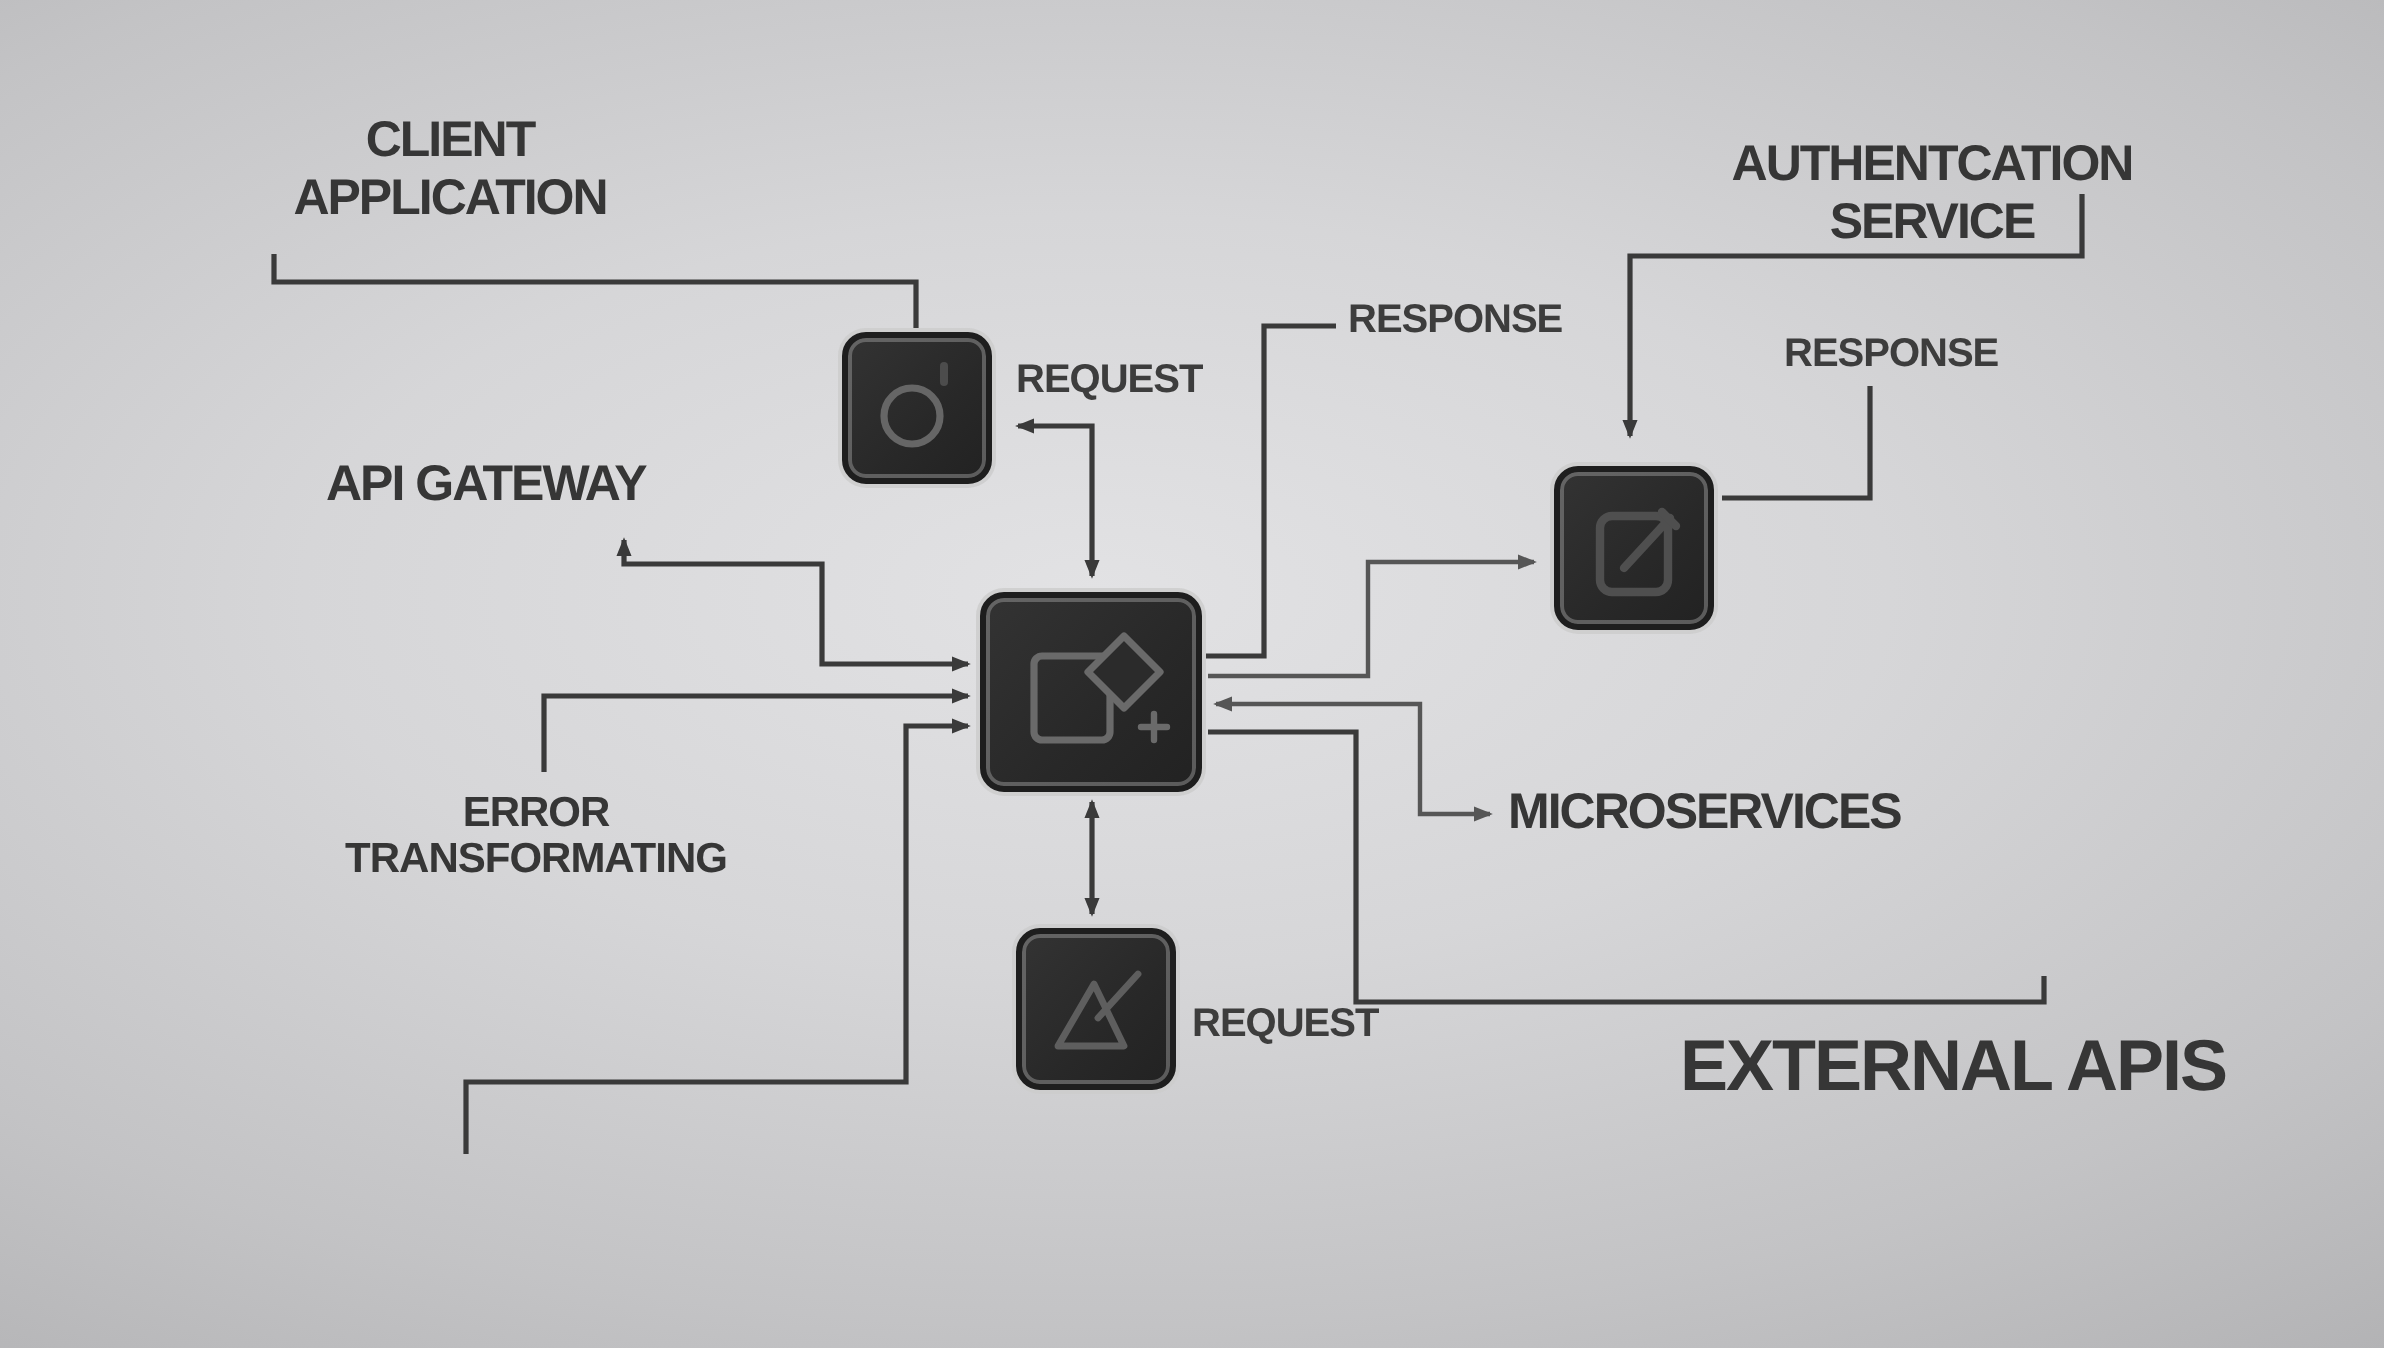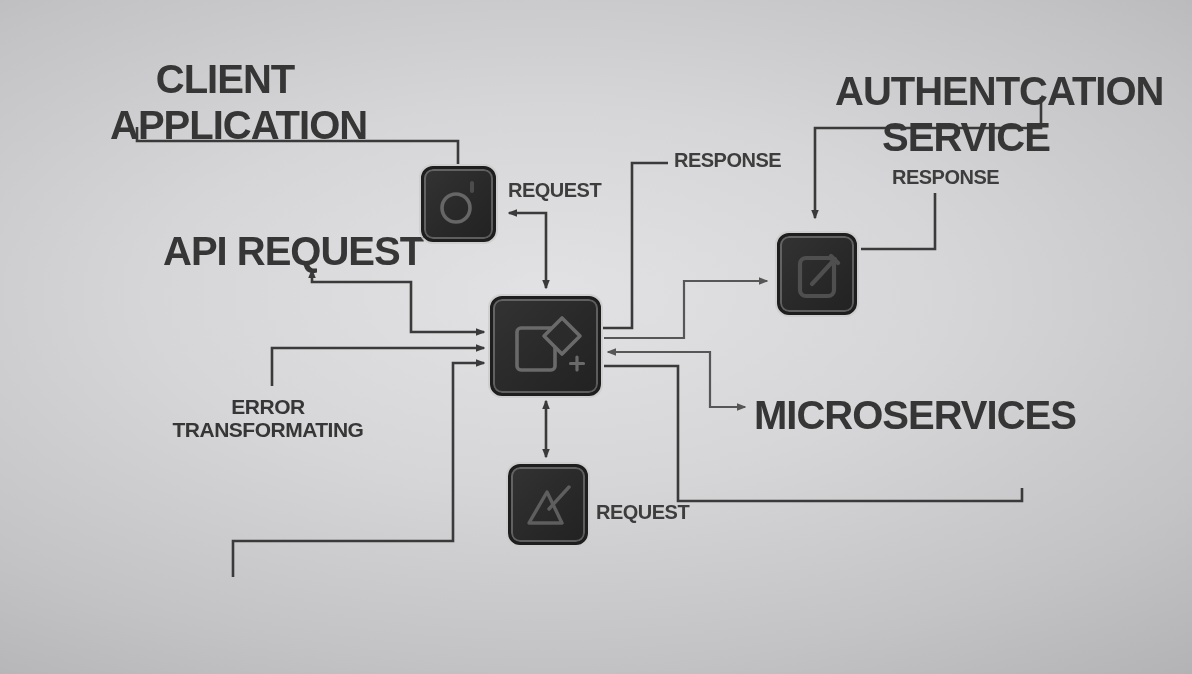--- a/index.html
+++ b/index.html
@@ -15,21 +15,21 @@
   .ln{fill:none;stroke:#3a3a3a;stroke-width:2.6;stroke-linejoin:miter;}
   .ln-light{fill:none;stroke:#565656;stroke-width:2.2;stroke-linejoin:miter;}
   .label{
     position:absolute;
     color:#363636;
     font-weight:bold;
     letter-spacing:-1px;
     white-space:pre-line;
     line-height:1.16;
   }
-  .big{font-size:40px;}
+  .big{font-size:25px;}
   .mid{font-size:21px;line-height:1.1;letter-spacing:-0.5px;}
   .small{font-size:20px;font-weight:600;letter-spacing:-0.5px;color:#3d3d3d;}
   .center{text-align:center;}
   .node{
     position:absolute;
     background:linear-gradient(135deg,#333333 0%,#282828 60%,#222222 100%);
     border:3px solid #1e1e1e;
     border-radius:12px;
     box-shadow:
       0 0 0 2px rgba(205,205,205,0.85),
@@ -62,38 +62,39 @@
     <path class="ln-light" d="M604,338 L684,338 L684,281 L767,281" marker-end="url(#ahl)"></path>
     <path class="ln-light" d="M608,352 L710,352 L710,407 L745,407" marker-start="url(#ahl)" marker-end="url(#ahl)"></path>
     <path class="ln" d="M604,366 L678,366 L678,501 L1022,501 L1022,488"></path>
     <path class="ln" d="M1041,97 L1041,128 L815,128 L815,218" marker-end="url(#ah)"></path>
     <path class="ln" d="M935,193 L935,249 L861,249"></path>
   </svg>
 
   <div class="label big center" style="left:110px;top:56px;width:230px;">CLIENT
 APPLICATION</div>
 
-  <div class="label big" style="left:163px;top:228px;">API REQUEST</div>
+  <div class="label big" style="left:163px;top:228px;">API GATEWAY</div>
 
   <div class="label big center" style="left:835px;top:68px;width:262px;">AUTHENTCATION
 SERVICE</div>
 
   <div class="label small" style="left:674px;top:149px;">RESPONSE</div>
 
   <div class="label small" style="left:892px;top:166px;">RESPONSE</div>
 
   <div class="label small" style="left:508px;top:179px;">REQUEST</div>
 
   <div class="label big" style="left:754px;top:392px;">MICROSERVICES</div>
 
   <div class="label mid center" style="left:168px;top:395px;width:200px;">ERROR
 TRANSFORMATING</div>
 
   <div class="label small" style="left:596px;top:501px;">REQUEST</div>
 
+  <div class="label big" style="left:840px;top:512px;font-size:36px;">EXTERNAL APIS</div>
 
 
   <div class="node" style="left:421px;top:166px;width:69px;height:70px;">
     <svg width="69" height="70" viewBox="0 0 69 70">
       <circle cx="32" cy="39" r="14" fill="none" stroke="#666666" stroke-width="3.6"></circle>
       <line x1="48" y1="14" x2="48" y2="22" stroke="#4c4c4c" stroke-width="4" stroke-linecap="round"></line>
     </svg>
   </div>
 
   <div class="node" style="left:490px;top:296px;width:105px;height:94px;">

